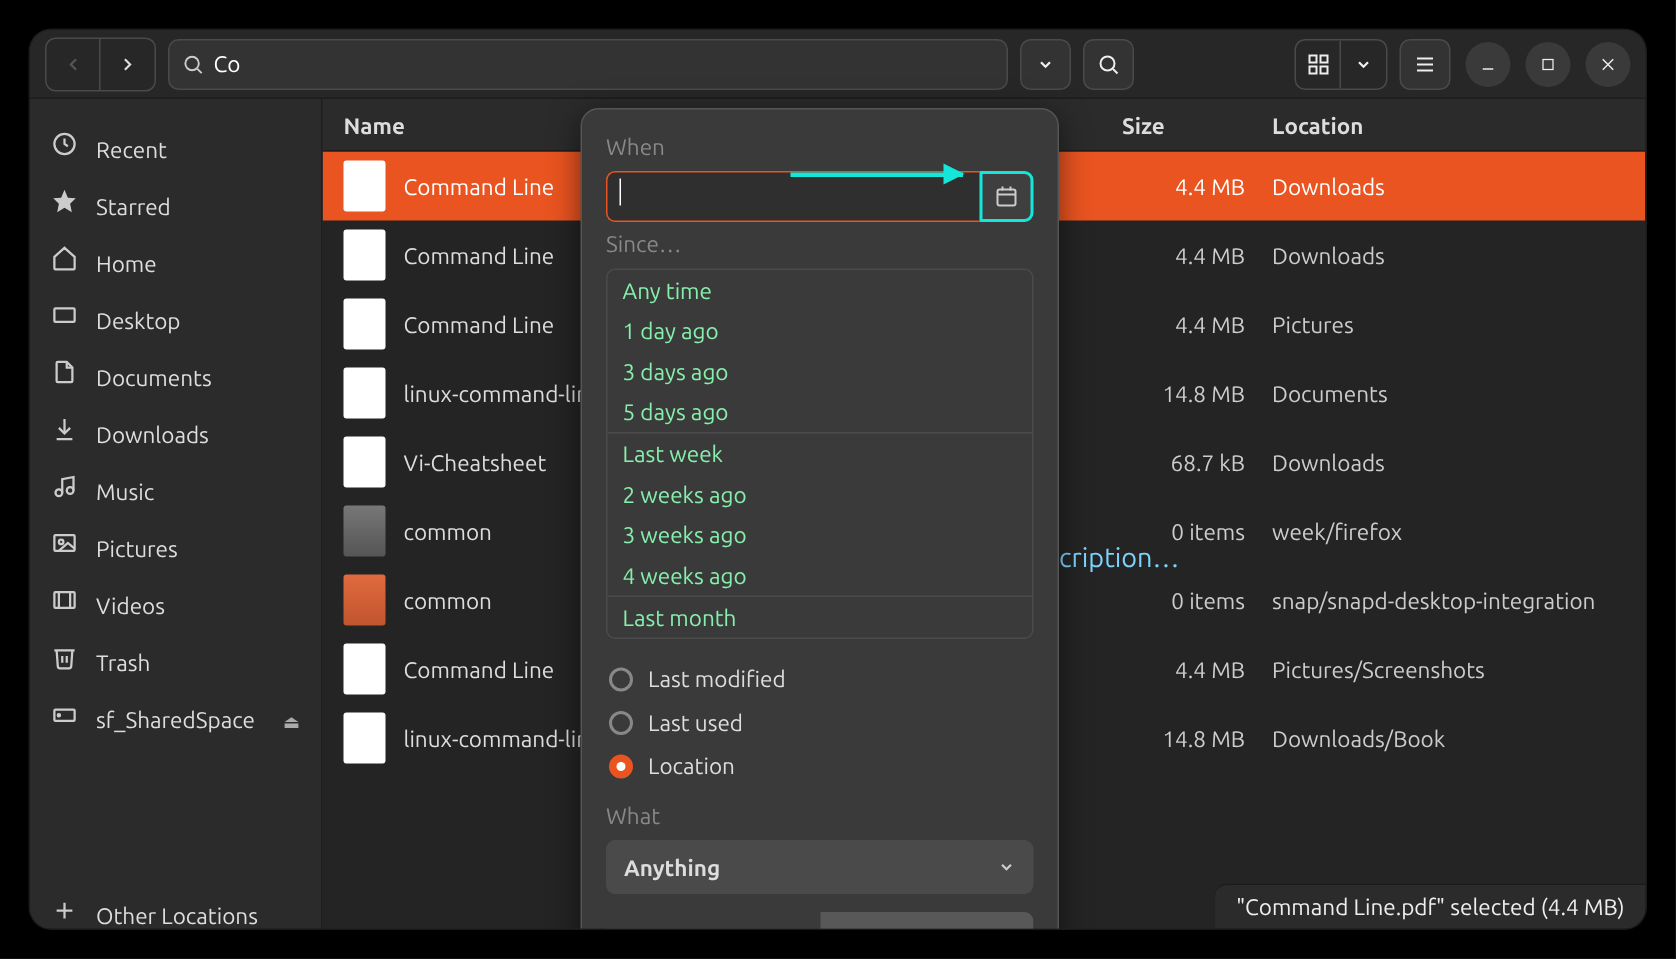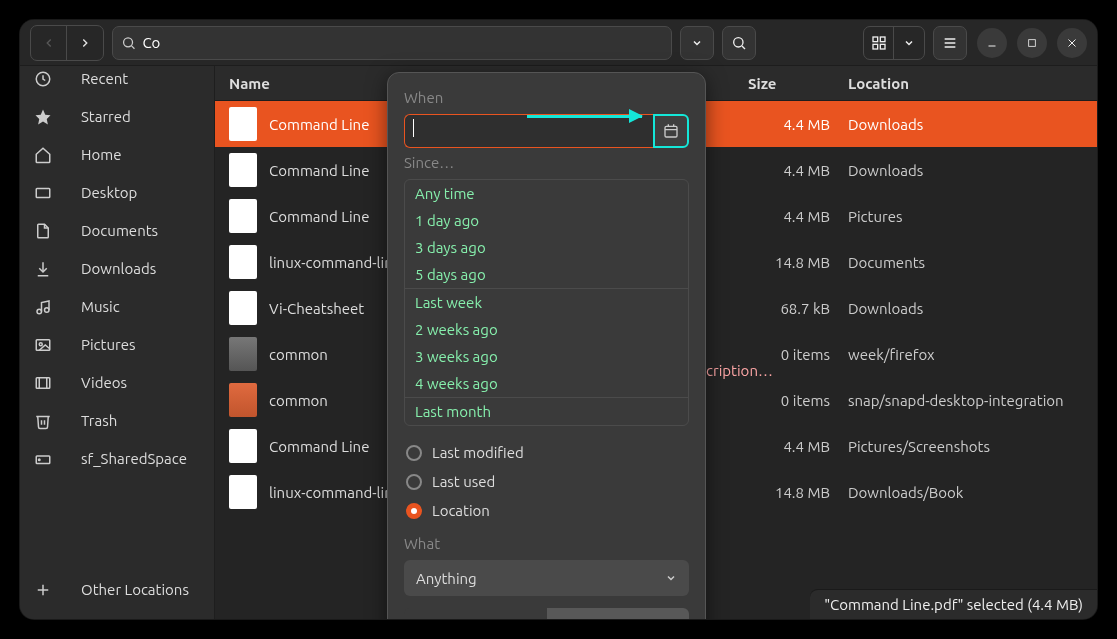--- a/index.html
+++ b/index.html
@@ -33,21 +33,21 @@
   .combo { display:flex; border:1px solid #4a4a4a; border-radius:7px; overflow:hidden; }
   .combo > div { height:32px; min-width:30px; display:flex; align-items:center; justify-content:center; border-right:1px solid #4a4a4a; padding: 0 5px;}
   .combo > div:last-child { border-right:none; }
   .win-btn { width:30px;height:30px;border-radius:50%;background:#3a3a3a;display:flex;align-items:center;justify-content:center;color:#eee; margin-left:2px;}
   .body { flex:1; display:flex; overflow:hidden; position:relative;}
   .sidebar {
     width:195px; background:#2b2b2b; border-right:1px solid #1e1e1e;
     display:flex; flex-direction:column; padding-top:4px;
   }
   .side-item {
-    height:38px; display:flex; align-items:flex-start; gap:29px; padding:0 14px;
+    height:38px; display:flex; align-items:flex-end; gap:12px; padding:0 14px;
     color:#ddd; font-size:15px;
   }
   .side-item .eject { margin-left:auto; color:#aaa; font-size:12px;}
   .side-item svg { flex-shrink:0; }
   .side-sep { flex:1; }
   .main { flex:1; display:flex; flex-direction:column; background:#242424; overflow:hidden;}
   .col-head {
     height:35px; background:#2b2b2b; border-bottom:1px solid #1d1d1d;
     display:flex; align-items:center; color:#ddd; font-size:15px; font-weight:bold;
   }
@@ -93,34 +93,35 @@
   .since-item { padding:5px 10px; color:#86efac; }
   .since-divider { border-top:1px solid #4b4b4b; }
   .radio-row { display:flex; align-items:center; gap:10px; padding:6px 2px; font-size:15px;}
   .radio { width:16px;height:16px;border-radius:50%;border:2px solid #888; display:flex;align-items:center;justify-content:center;}
   .radio.sel { border-color:#e95420; background:#e95420;}
   .radio.sel::after { content:""; width:6px;height:6px;border-radius:50%;background:#fff;}
   .what-select {
     margin-top:6px; height:36px; background:#4a4a4a; border-radius:6px;
     display:flex; align-items:center; padding:0 12px; font-size:15px; color:#ddd;
     justify-content:space-between;
+    font-weight:bold;
   }
   .toggle-pair { display:flex; margin-top:12px; border-radius:6px; overflow:hidden; font-size:15px;}
   .toggle-pair > div { flex:1; text-align:center; padding:10px 0;}
   .toggle-pair > div:first-child { background:#3a3a3a; }
   .toggle-pair > div:last-child { background:#585858; }
   .arrow-callout {
     position:absolute; left:507px; top:95px; width:115px; height:3px; background:#14e7d9; z-index:55;
   }
   .arrow-callout::after {
     content:""; position:absolute; right:-1px; top:-6px;
     border-left:14px solid #14e7d9; border-top:7.5px solid transparent; border-bottom:7.5px solid transparent;
   }
   .passthru-desc {
-    position:absolute; left:686px; top:296px; color:#fca5a5; font-size:15px; z-index:10;
+    position:absolute; left:686px; top:296px; color:#7dd3fc; font-size:18px; z-index:10;
   }
   .statusbar {
     position:absolute; right:0; bottom:0; height:30px; background:#2b2b2b;
     border-top:1px solid #1a1a1a; padding:0 14px; display:flex; align-items:center; color:#eee; font-size:15px;
     border-top-left-radius:8px;
   }
 </style>
 </head>
 <body>
 

